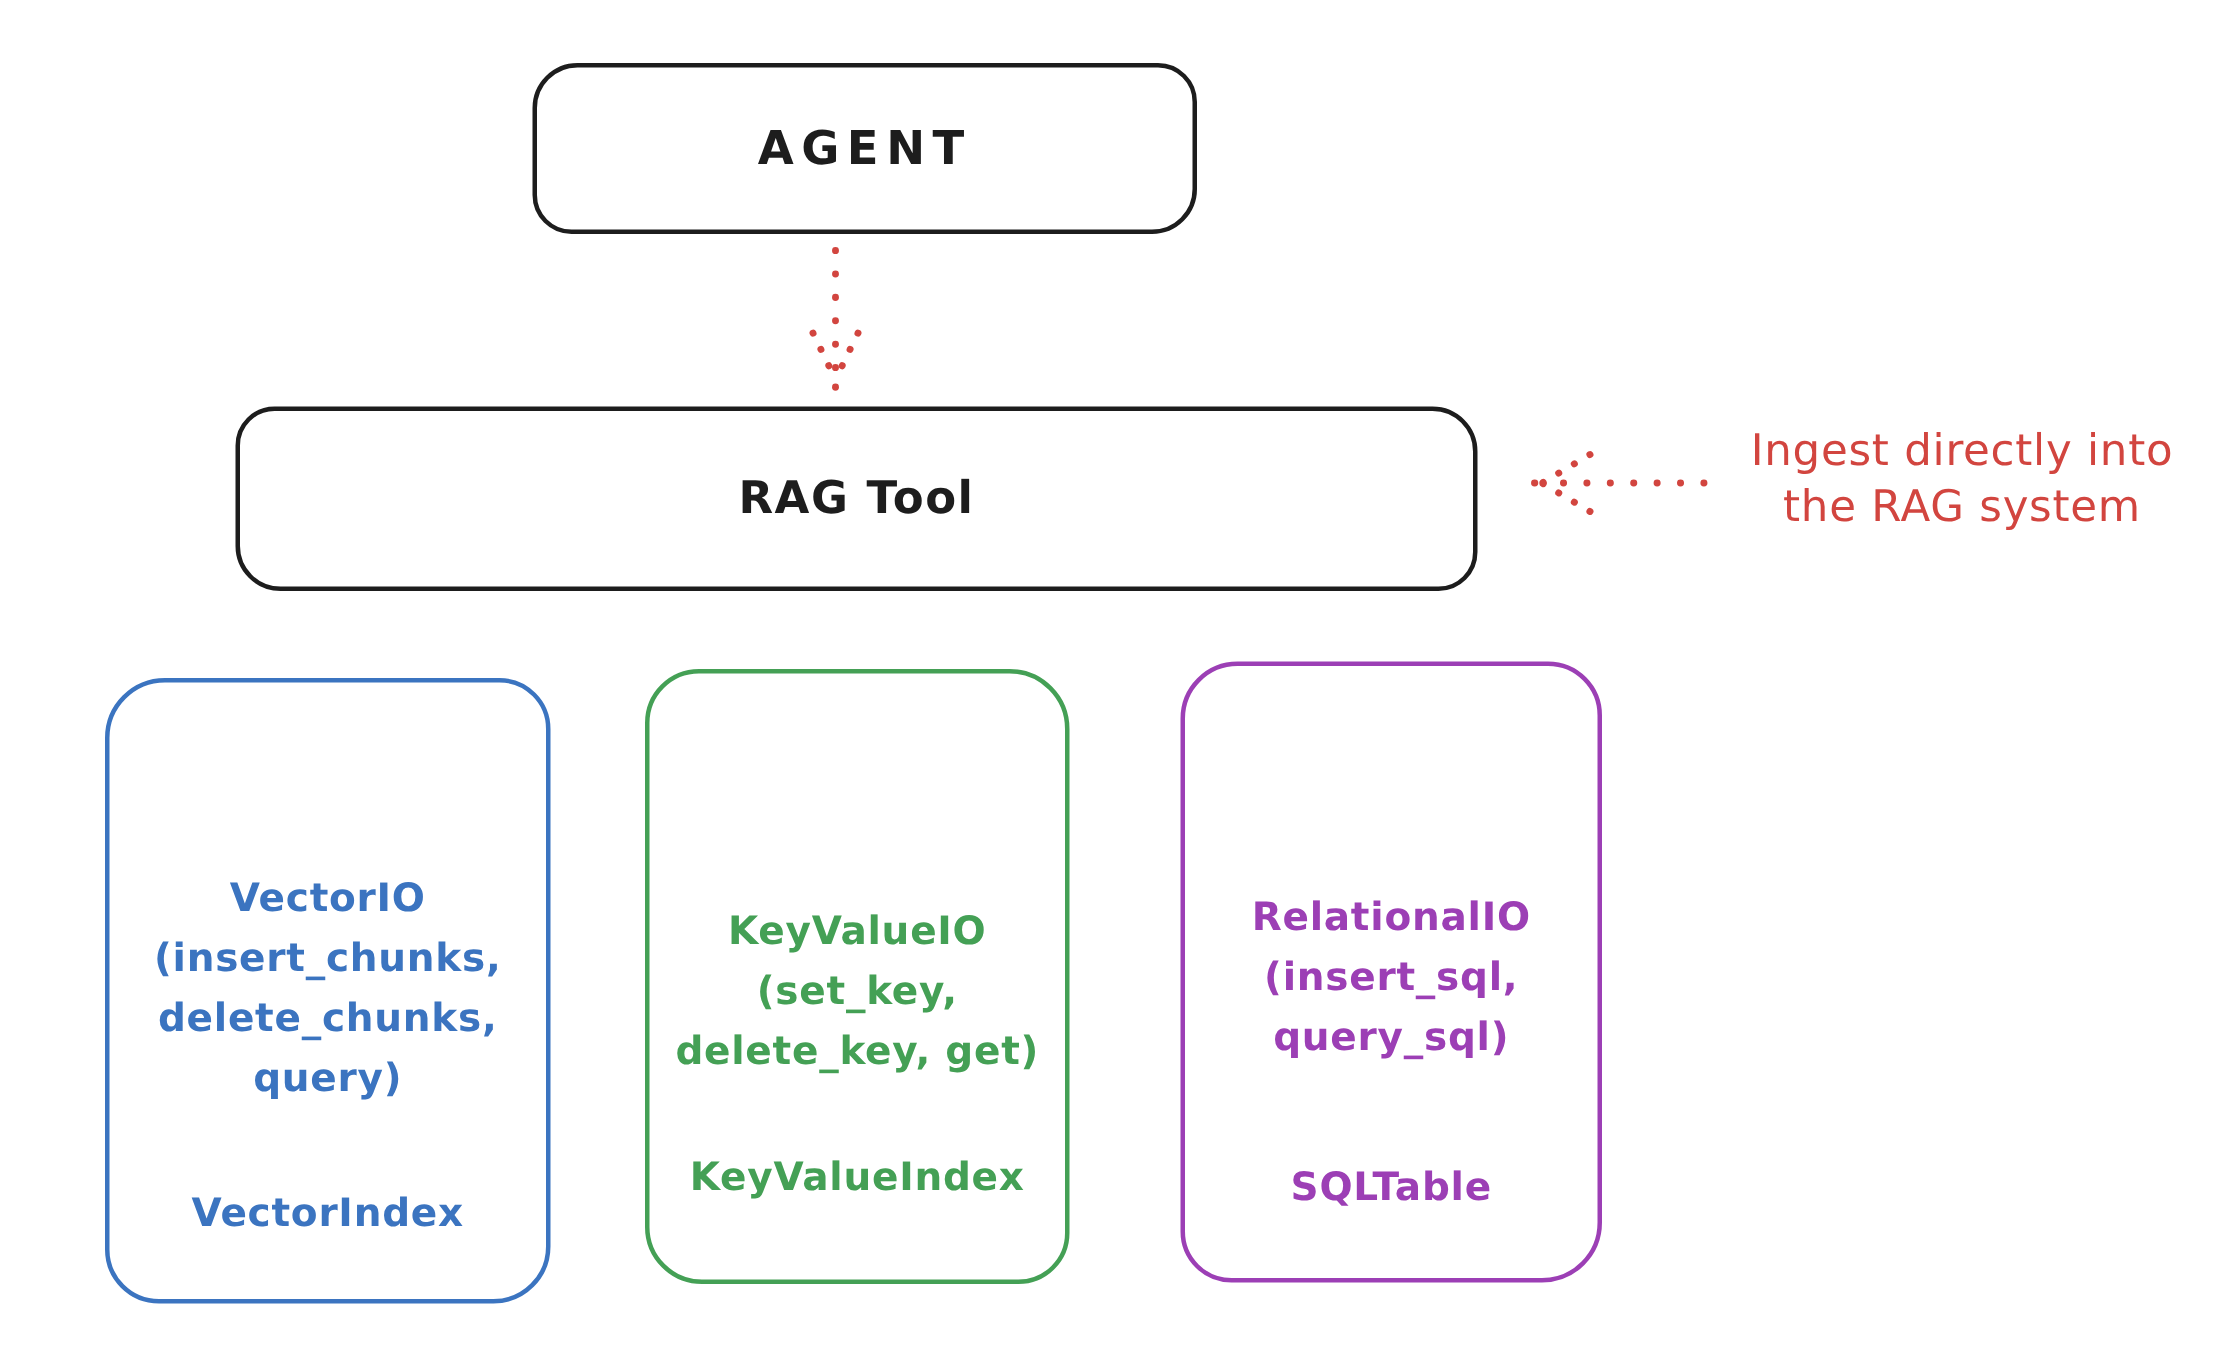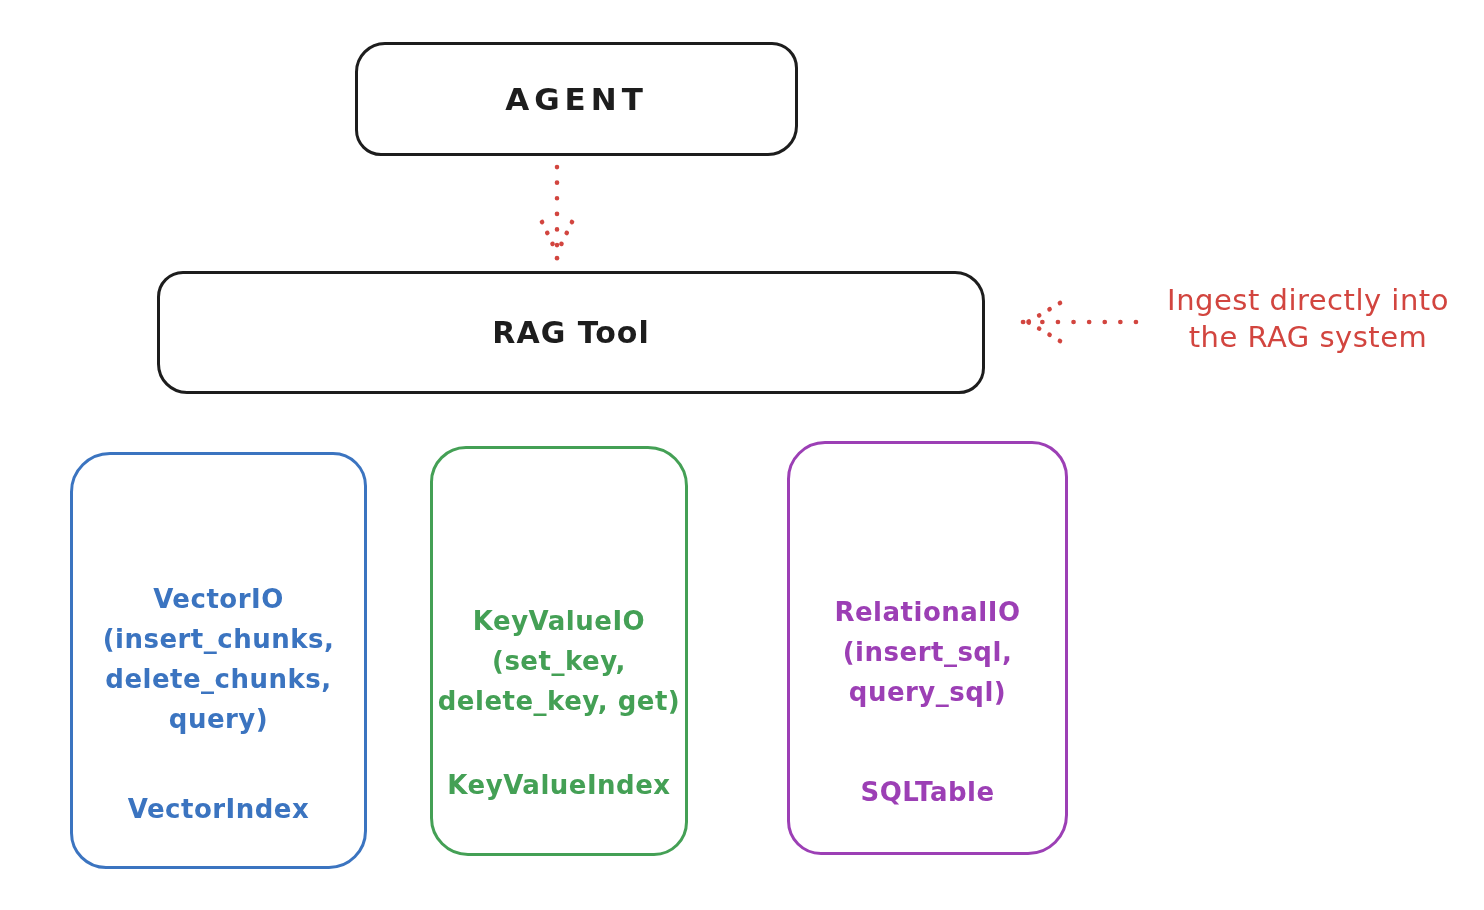--- a/index.html
+++ b/index.html
@@ -67,21 +67,21 @@
     left: 70px; top: 452px;
     width: 297px; height: 417px;
     border-color: #3b74c0;
     color: #3b74c0;
     border-radius: 40px 34px 38px 36px;
     padding-top: 86px;
   }
   .vector-box .index-label { margin-top: 50px; }
   .keyvalue-box {
     left: 430px; top: 446px;
-    width: 258px; height: 410px;
+    width: 283px; height: 410px;
     border-color: #44a055;
     color: #44a055;
     border-radius: 36px 40px 34px 38px;
     padding-top: 104px;
   }
   .keyvalue-box .index-label { margin-top: 44px; }
   .relational-box {
     left: 787px; top: 441px;
     width: 281px; height: 414px;
     border-color: #9c3fb5;

